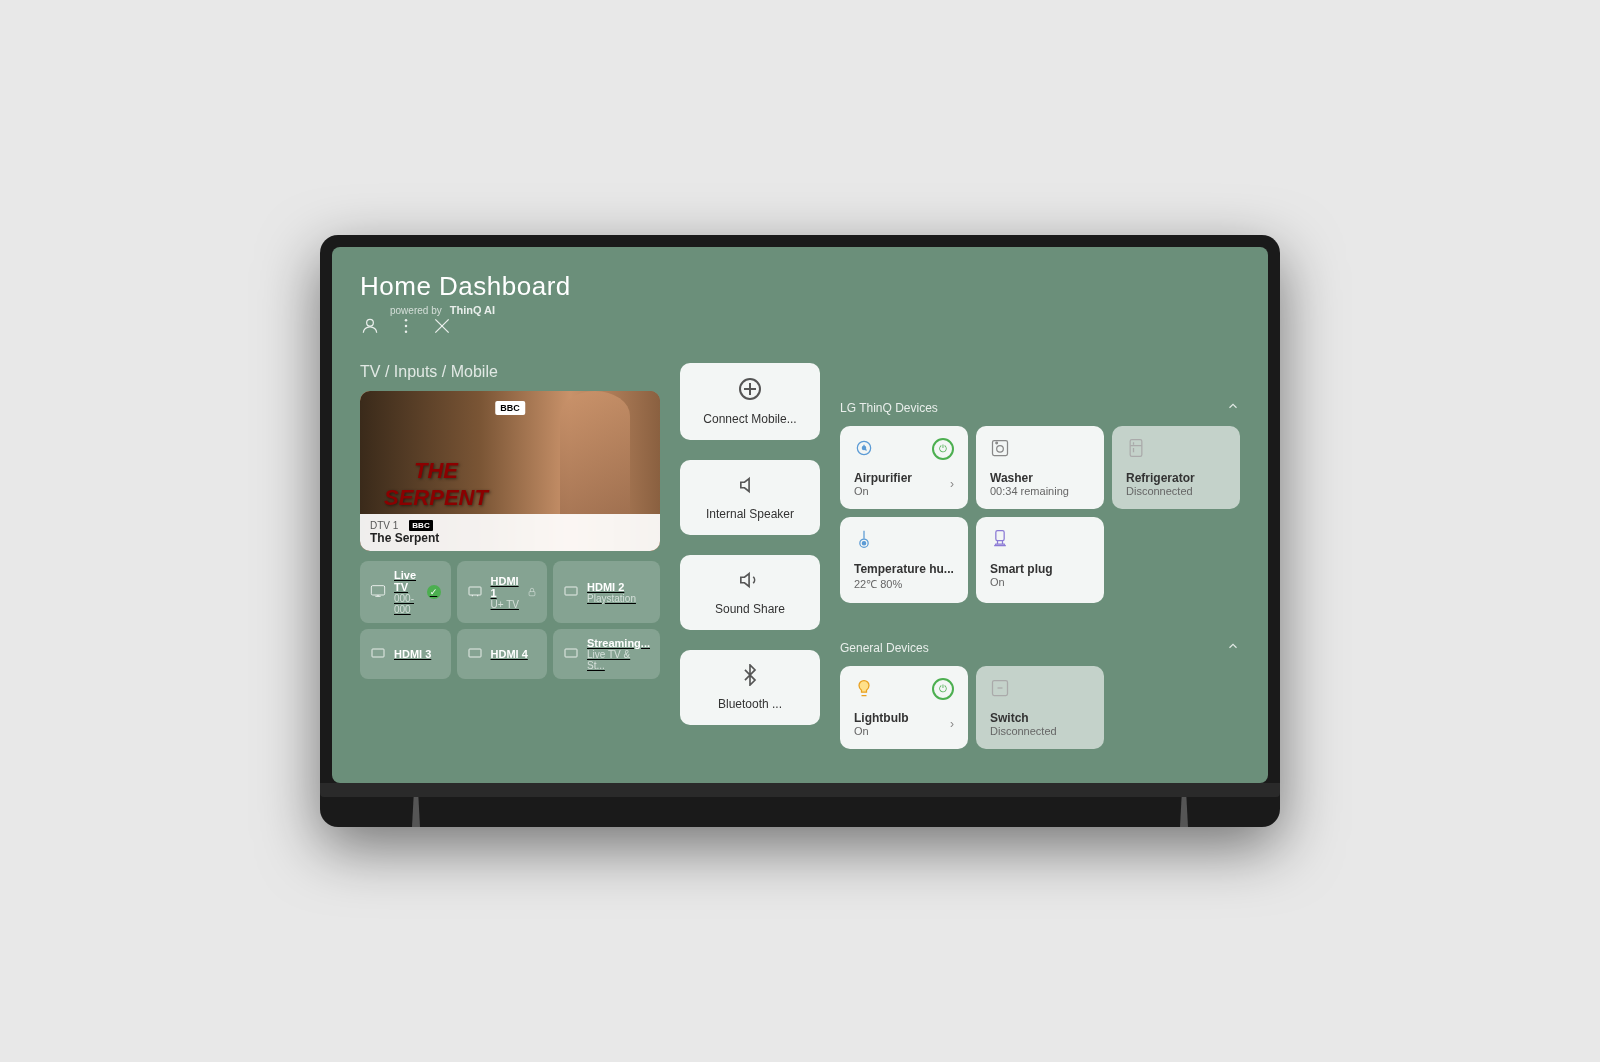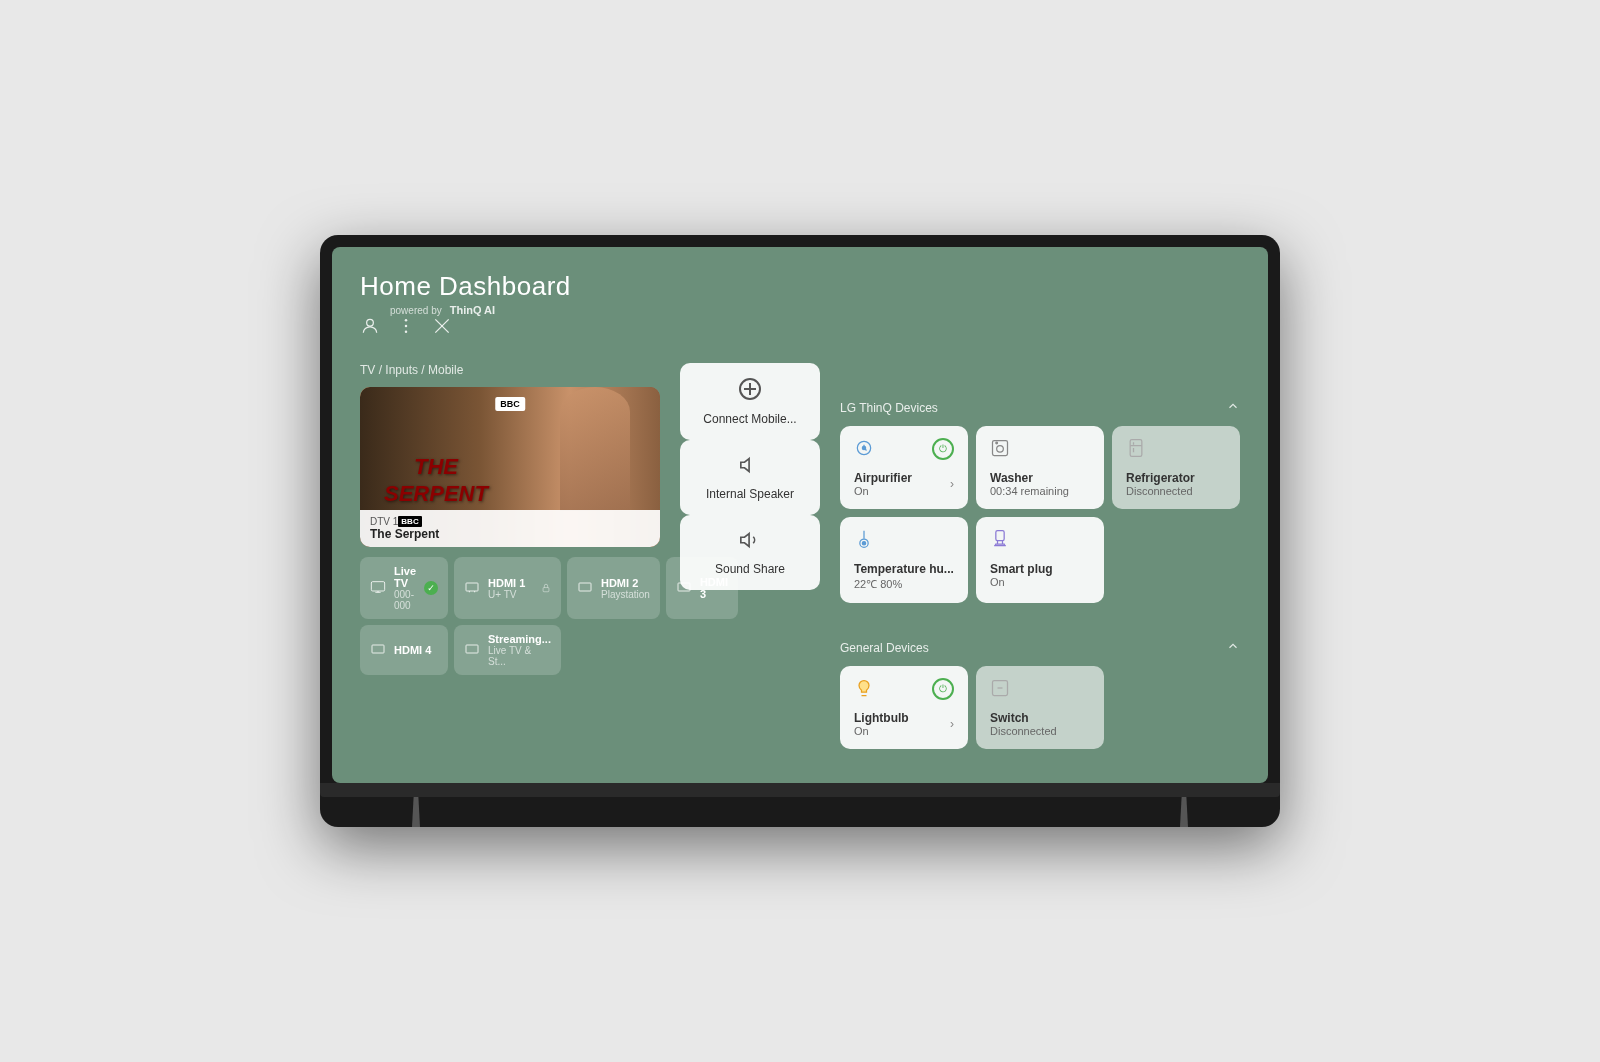--- a/index.html
+++ b/index.html
@@ -87,21 +87,21 @@
     }
     .main-content {
       display: flex;
       gap: 20px;
     }
     .left-panel {
       width: 300px;
       flex-shrink: 0;
     }
     .section-label {
-      font-size: 12px;
+      font-size: 16px;
       color: rgba(255,255,255,0.8);
       margin-bottom: 10px;
       font-weight: 400;
     }
     .tv-preview {
       background: #c8a882;
       border-radius: 10px;
       overflow: hidden;
       margin-bottom: 10px;
       position: relative;
@@ -145,31 +145,32 @@
       bottom: 0;
       left: 0; right: 0;
       background: rgba(255,255,255,0.92);
       padding: 6px 10px;
     }
     .tv-channel {
       font-size: 10px;
       color: #555;
       display: flex;
       align-items: center;
-      gap: 0;
+      gap: 11px;
     }
     .tv-show {
       font-size: 12px;
       font-weight: 600;
       color: #222;
     }
     .input-grid {
       display: grid;
-      grid-template-columns: 1fr 1fr 1fr 1fr;
+      grid-template-columns: 1fr 1fr 1fr;
       gap: 6px;
+      text-decoration: underline;
     }
     .input-btn {
       background: rgba(255,255,255,0.18);
       border-radius: 8px;
       padding: 8px 10px;
       display: flex;
       align-items: center;
       gap: 8px;
       cursor: pointer;
     }
@@ -196,21 +197,21 @@
       display: flex;
       align-items: center;
       justify-content: center;
       color: #fff;
     }
     .middle-panel {
       width: 140px;
       flex-shrink: 0;
       display: flex;
       flex-direction: column;
-      gap: 0;
+      gap: 20px;
     }
     .middle-btn {
       background: rgba(255,255,255,0.92);
       border-radius: 10px;
       padding: 14px 12px;
       display: flex;
       flex-direction: column;
       align-items: center;
       justify-content: center;
       gap: 6px;
@@ -456,20 +457,28 @@
           <div class="middle-btn">
             <span class="middle-btn-icon">
               <svg width="22" height="22" viewBox="0 0 24 24" fill="none" stroke="#555" stroke-width="1.8">
                   <polygon points="11 5 6 9 2 9 2 15 6 15 11 19 11 5"></polygon>
                   <path d="M15.54 8.46a5 5 0 010 7.07"></path>
                 </svg>
             </span>
             <span class="middle-btn-label">Sound Share</span>
           </div>
 
+          <div class="middle-btn">
+            <span class="middle-btn-icon">
+              <svg width="22" height="22" viewBox="0 0 24 24" fill="none" stroke="#555" stroke-width="1.8">
+                  <polyline points="6.5 6.5 17.5 17.5 12 23 12 1 17.5 6.5 6.5 17.5"></polyline>
+                </svg>
+            </span>
+            <span class="middle-btn-label">Bluetooth ...</span>
+          </div>
         </div>
 
         <div class="right-panel">
 
           <div class="devices-section">
             <div class="devices-header">
               <span class="devices-label">LG ThinQ Devices</span>
               <span class="collapse-btn">
                 <svg width="14" height="14" viewBox="0 0 24 24" fill="none" stroke="rgba(255,255,255,0.8)" stroke-width="2">
                     <polyline points="18 15 12 9 6 15"></polyline>

